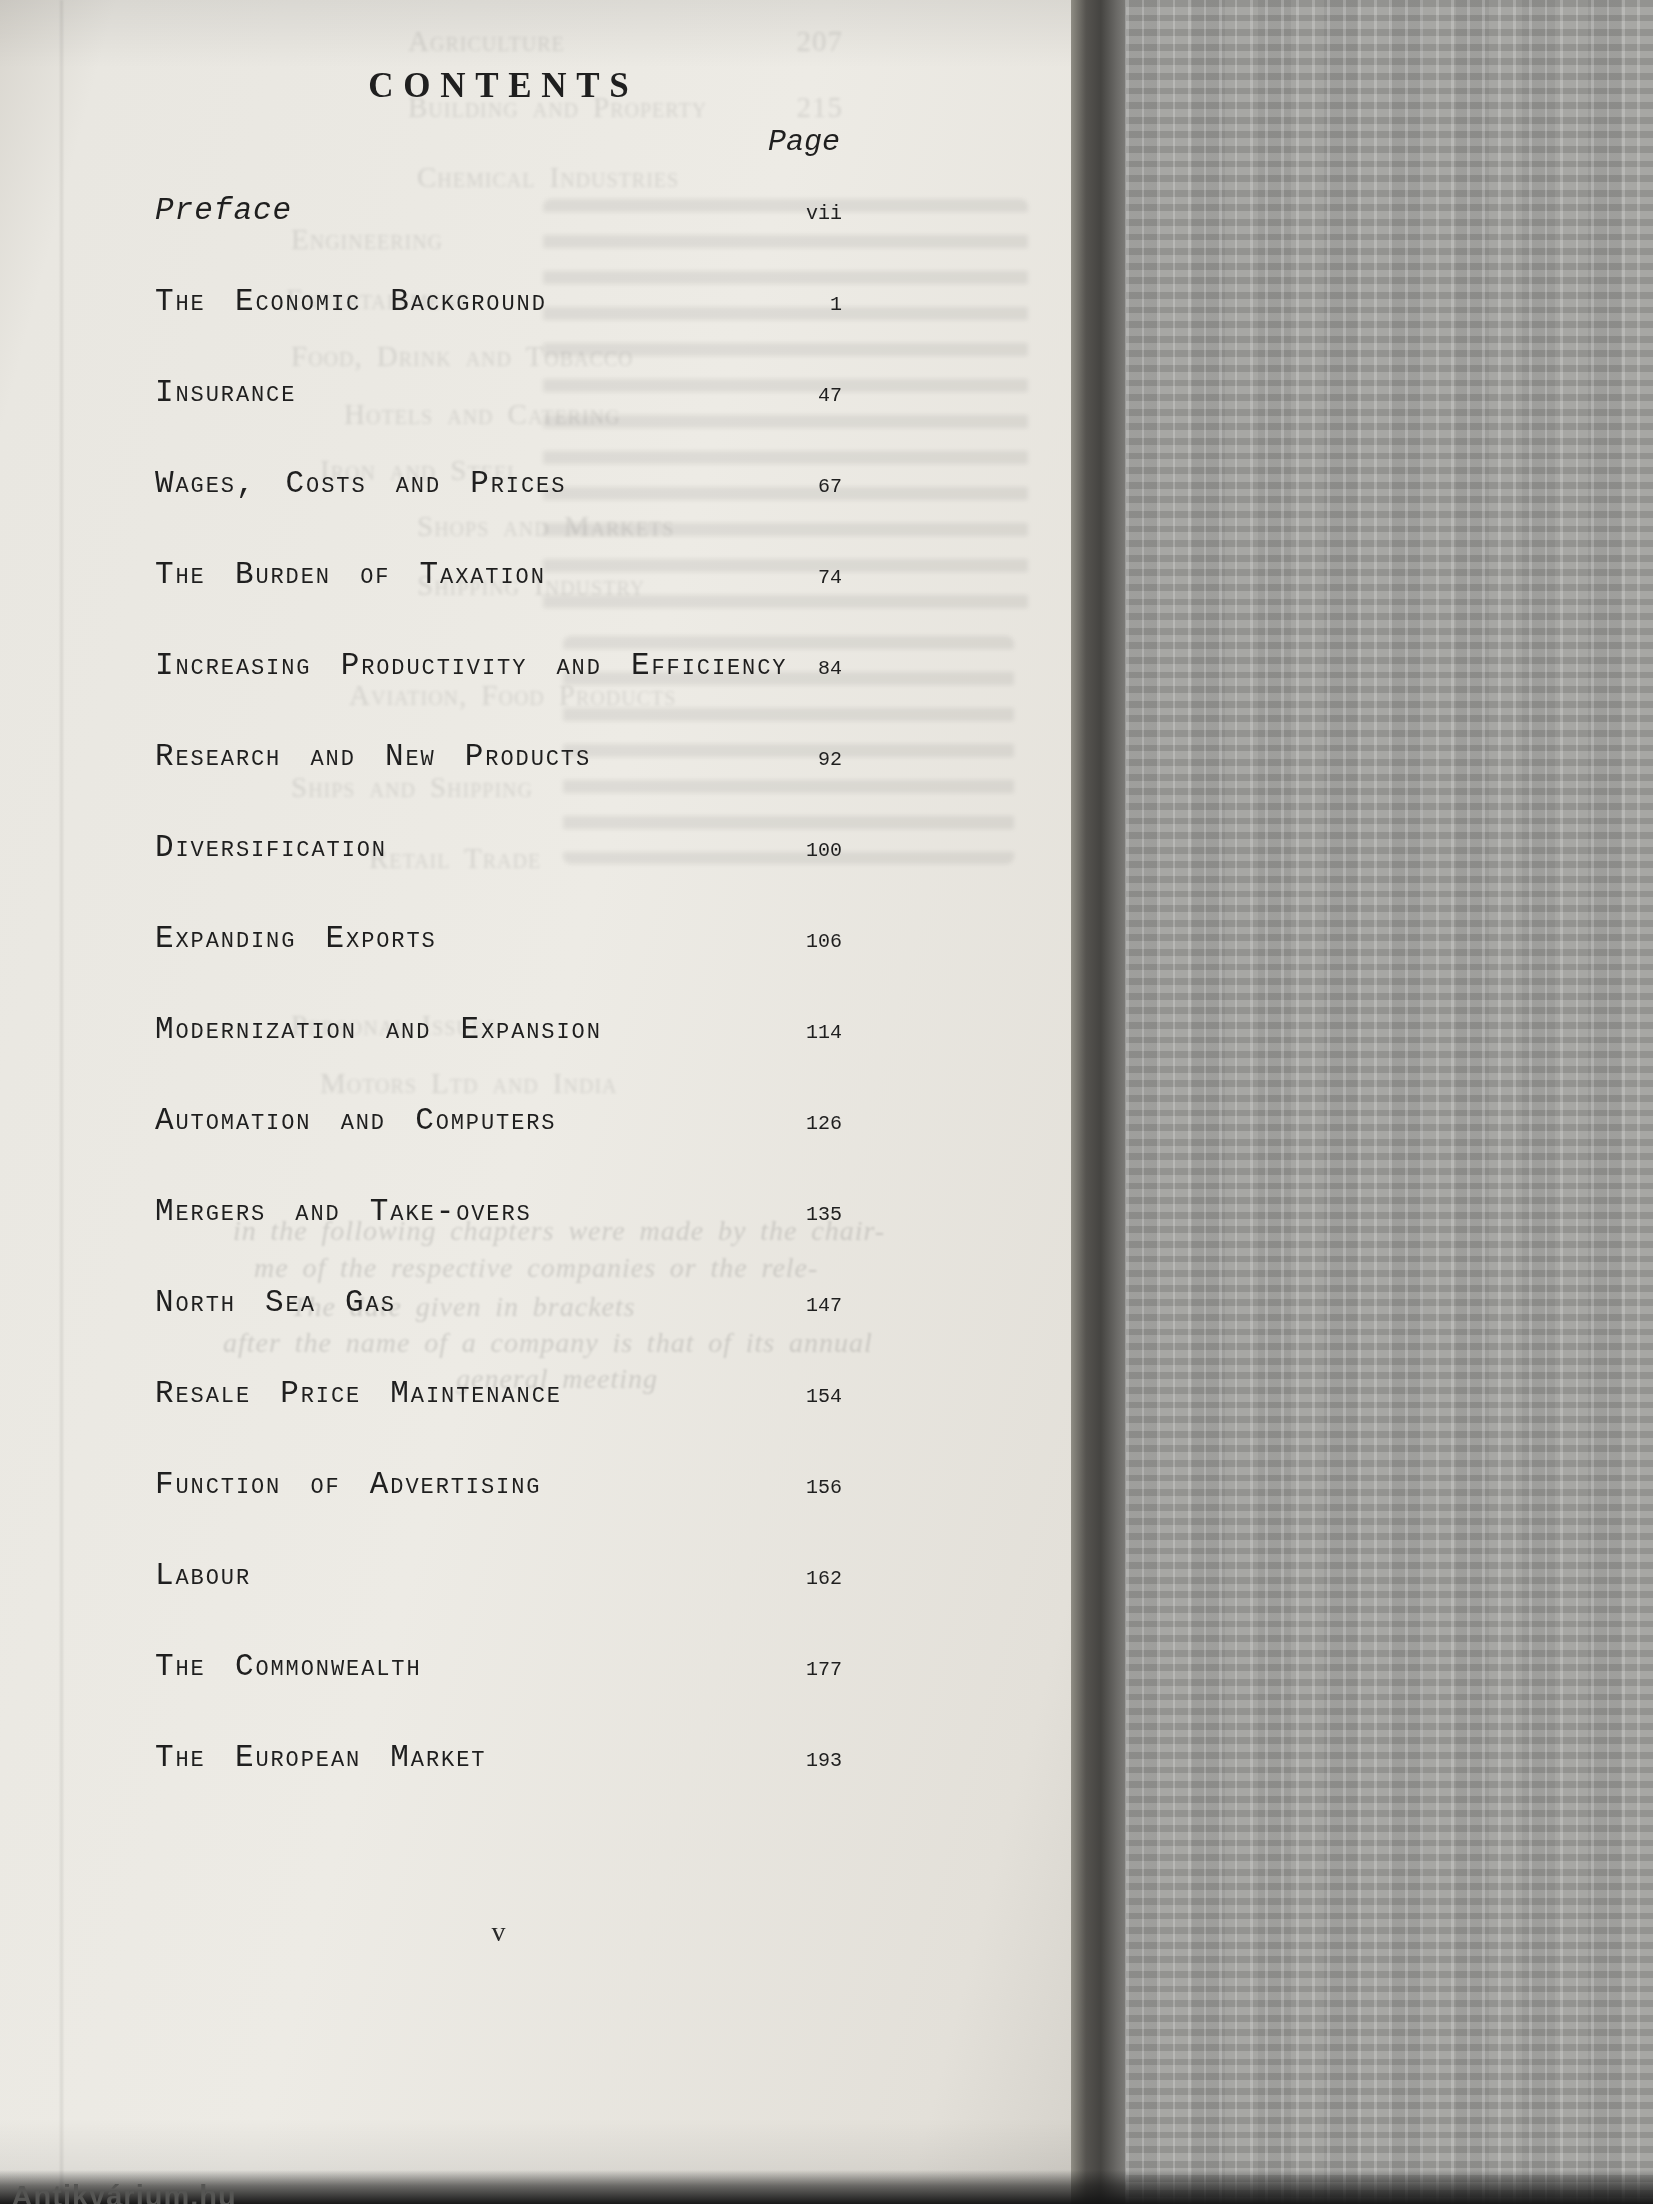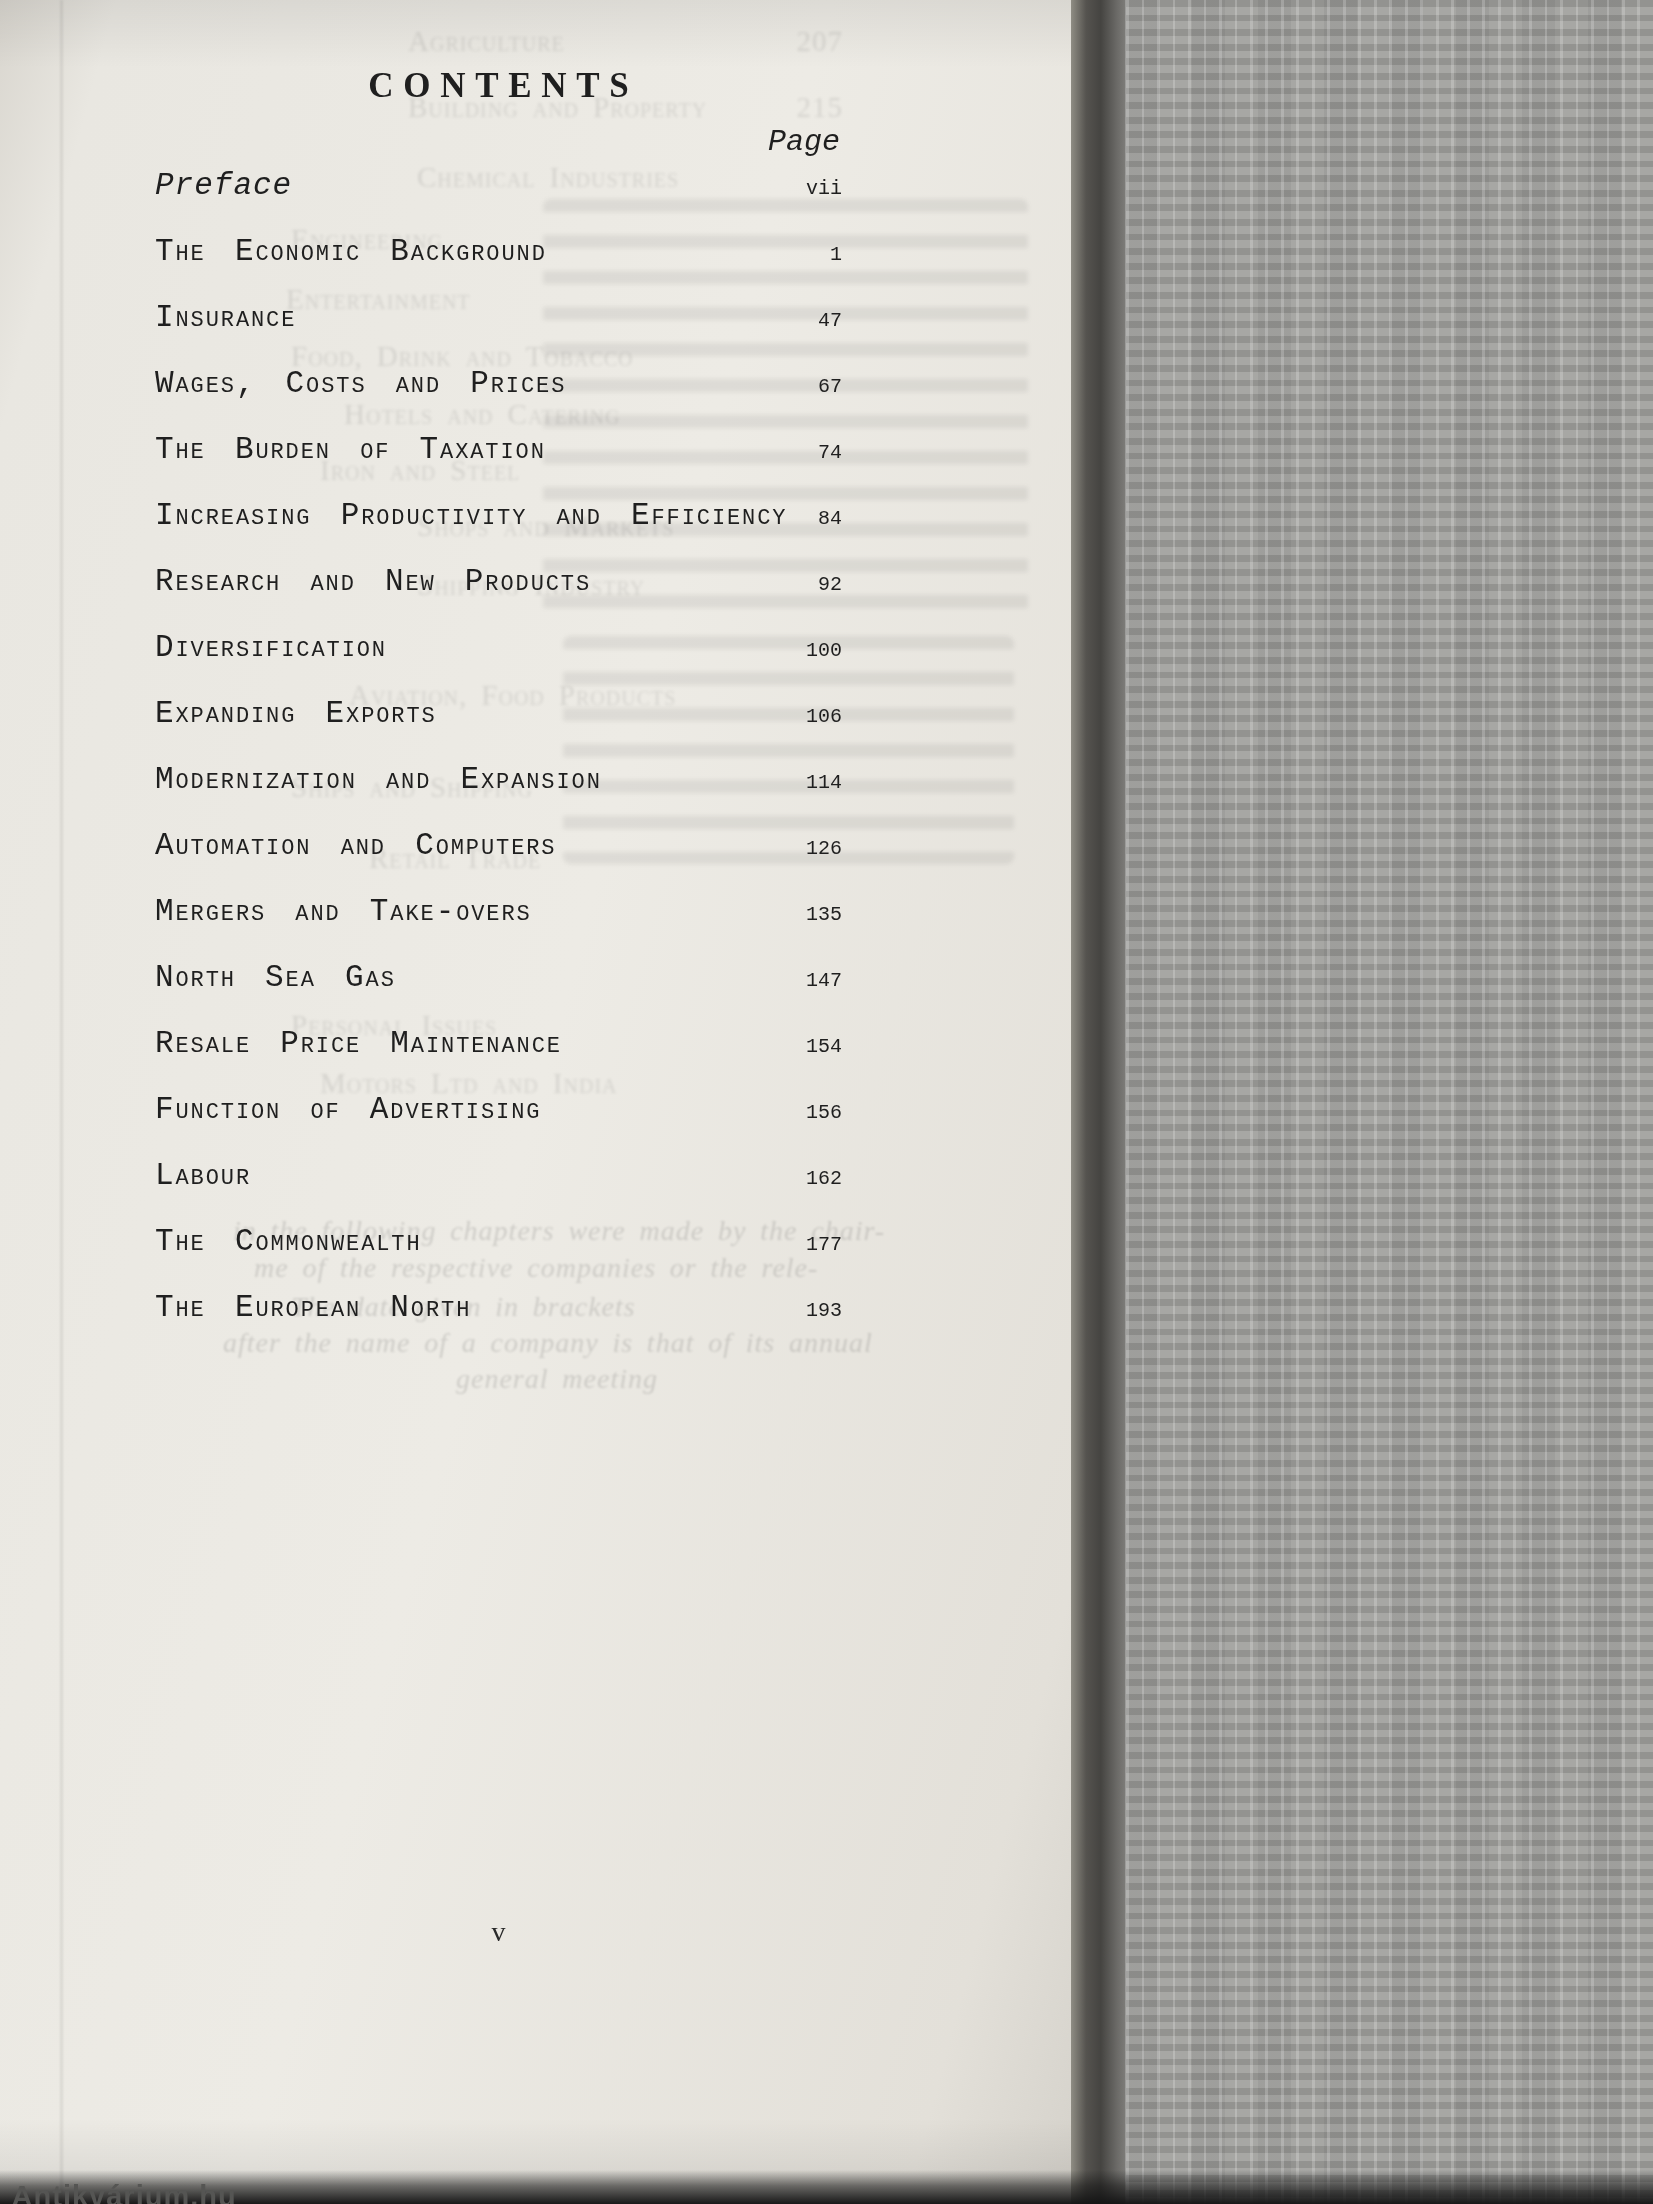--- a/index.html
+++ b/index.html
@@ -124,20 +124,21 @@
     justify-content: space-between;
     align-items: baseline;
     margin-bottom: 30px;
     font-size: 31px;
     line-height: 33px;
   }
   .toc-label {
     font-variant: small-caps;
     letter-spacing: 1.9px;
     word-spacing: 8.7px;
+    margin-top: 25px;
   }
   .toc-label.italic-label {
     font-variant: normal;
     font-style: italic;
     letter-spacing: 1px;
     word-spacing: 1.9px;
   }
   .toc-page {
     font-size: 20px;
   }
@@ -333,21 +334,21 @@
     <span class="toc-label">Labour</span>
     <span class="toc-page">162</span>
   </li>
 
   <li class="toc-row">
     <span class="toc-label">The Commonwealth</span>
     <span class="toc-page">177</span>
   </li>
 
   <li class="toc-row">
-    <span class="toc-label">The European North</span>
+    <span class="toc-label">The European Market</span>
     <span class="toc-page">193</span>
   </li>
 </ul>
     </div>
 
     <div class="folio">v</div>
   </div>
 
   <div class="bottom-strip">
     <span class="watermark">Antikvárium.hu</span>

